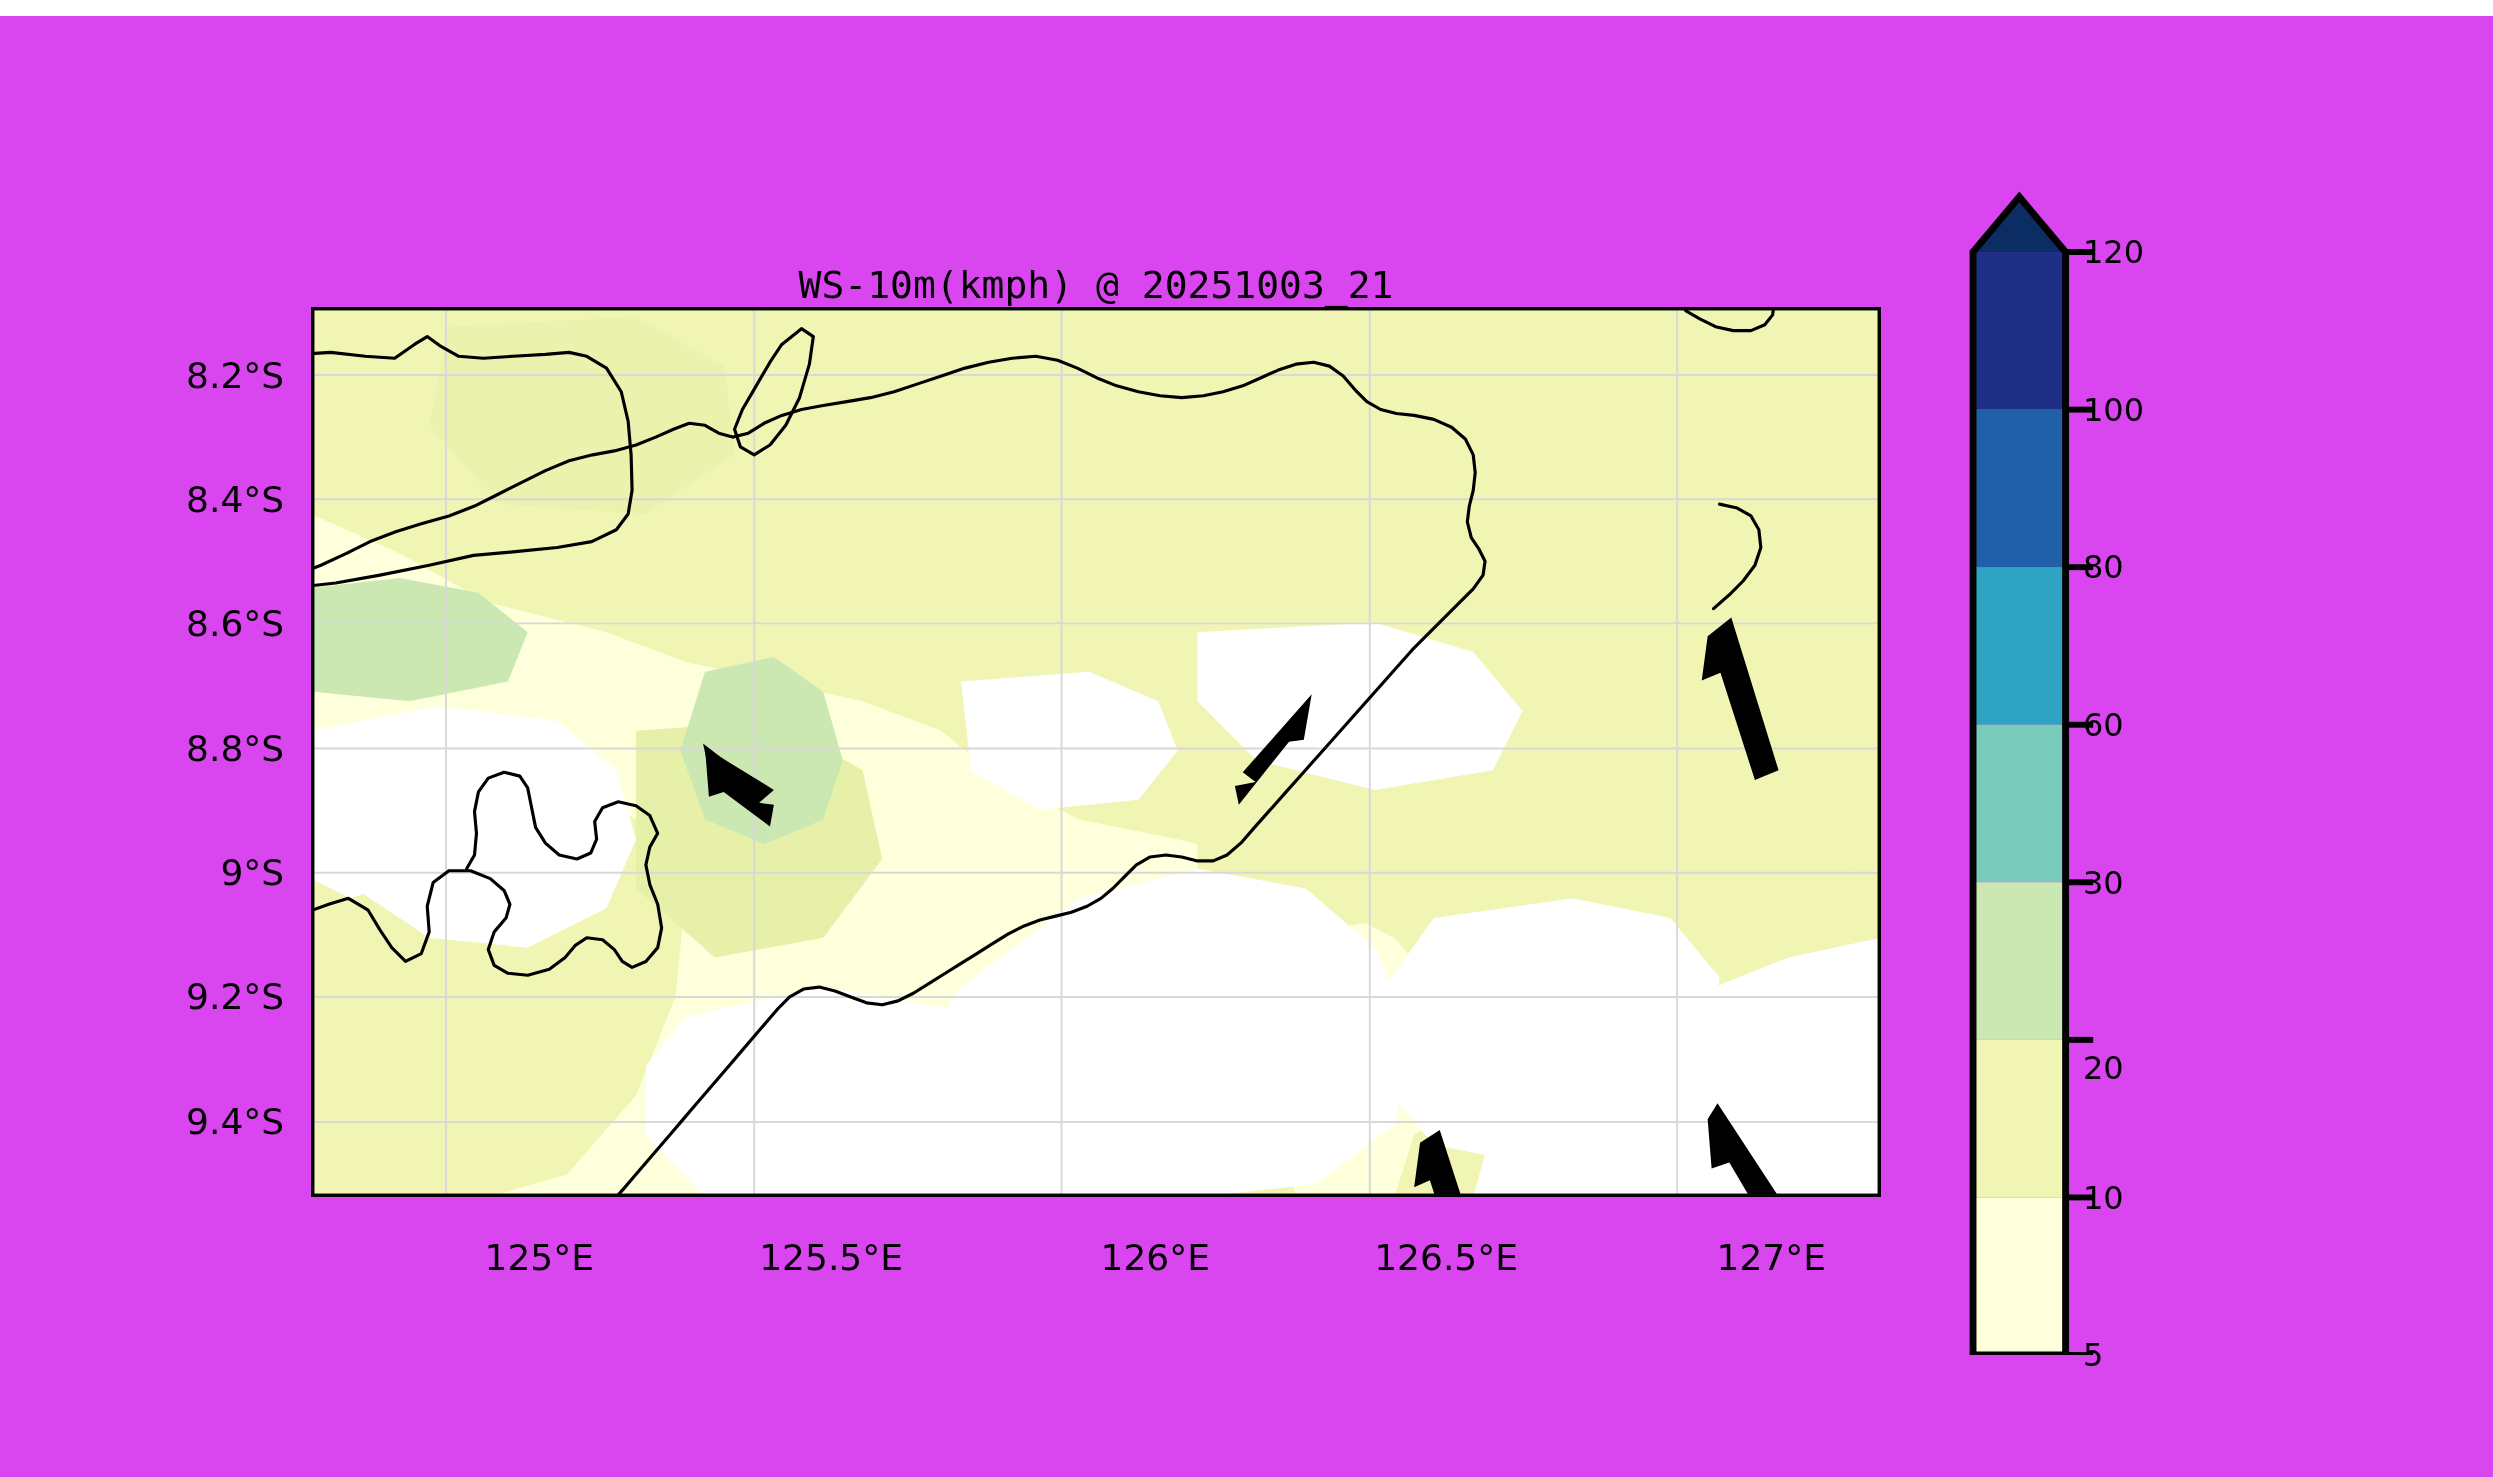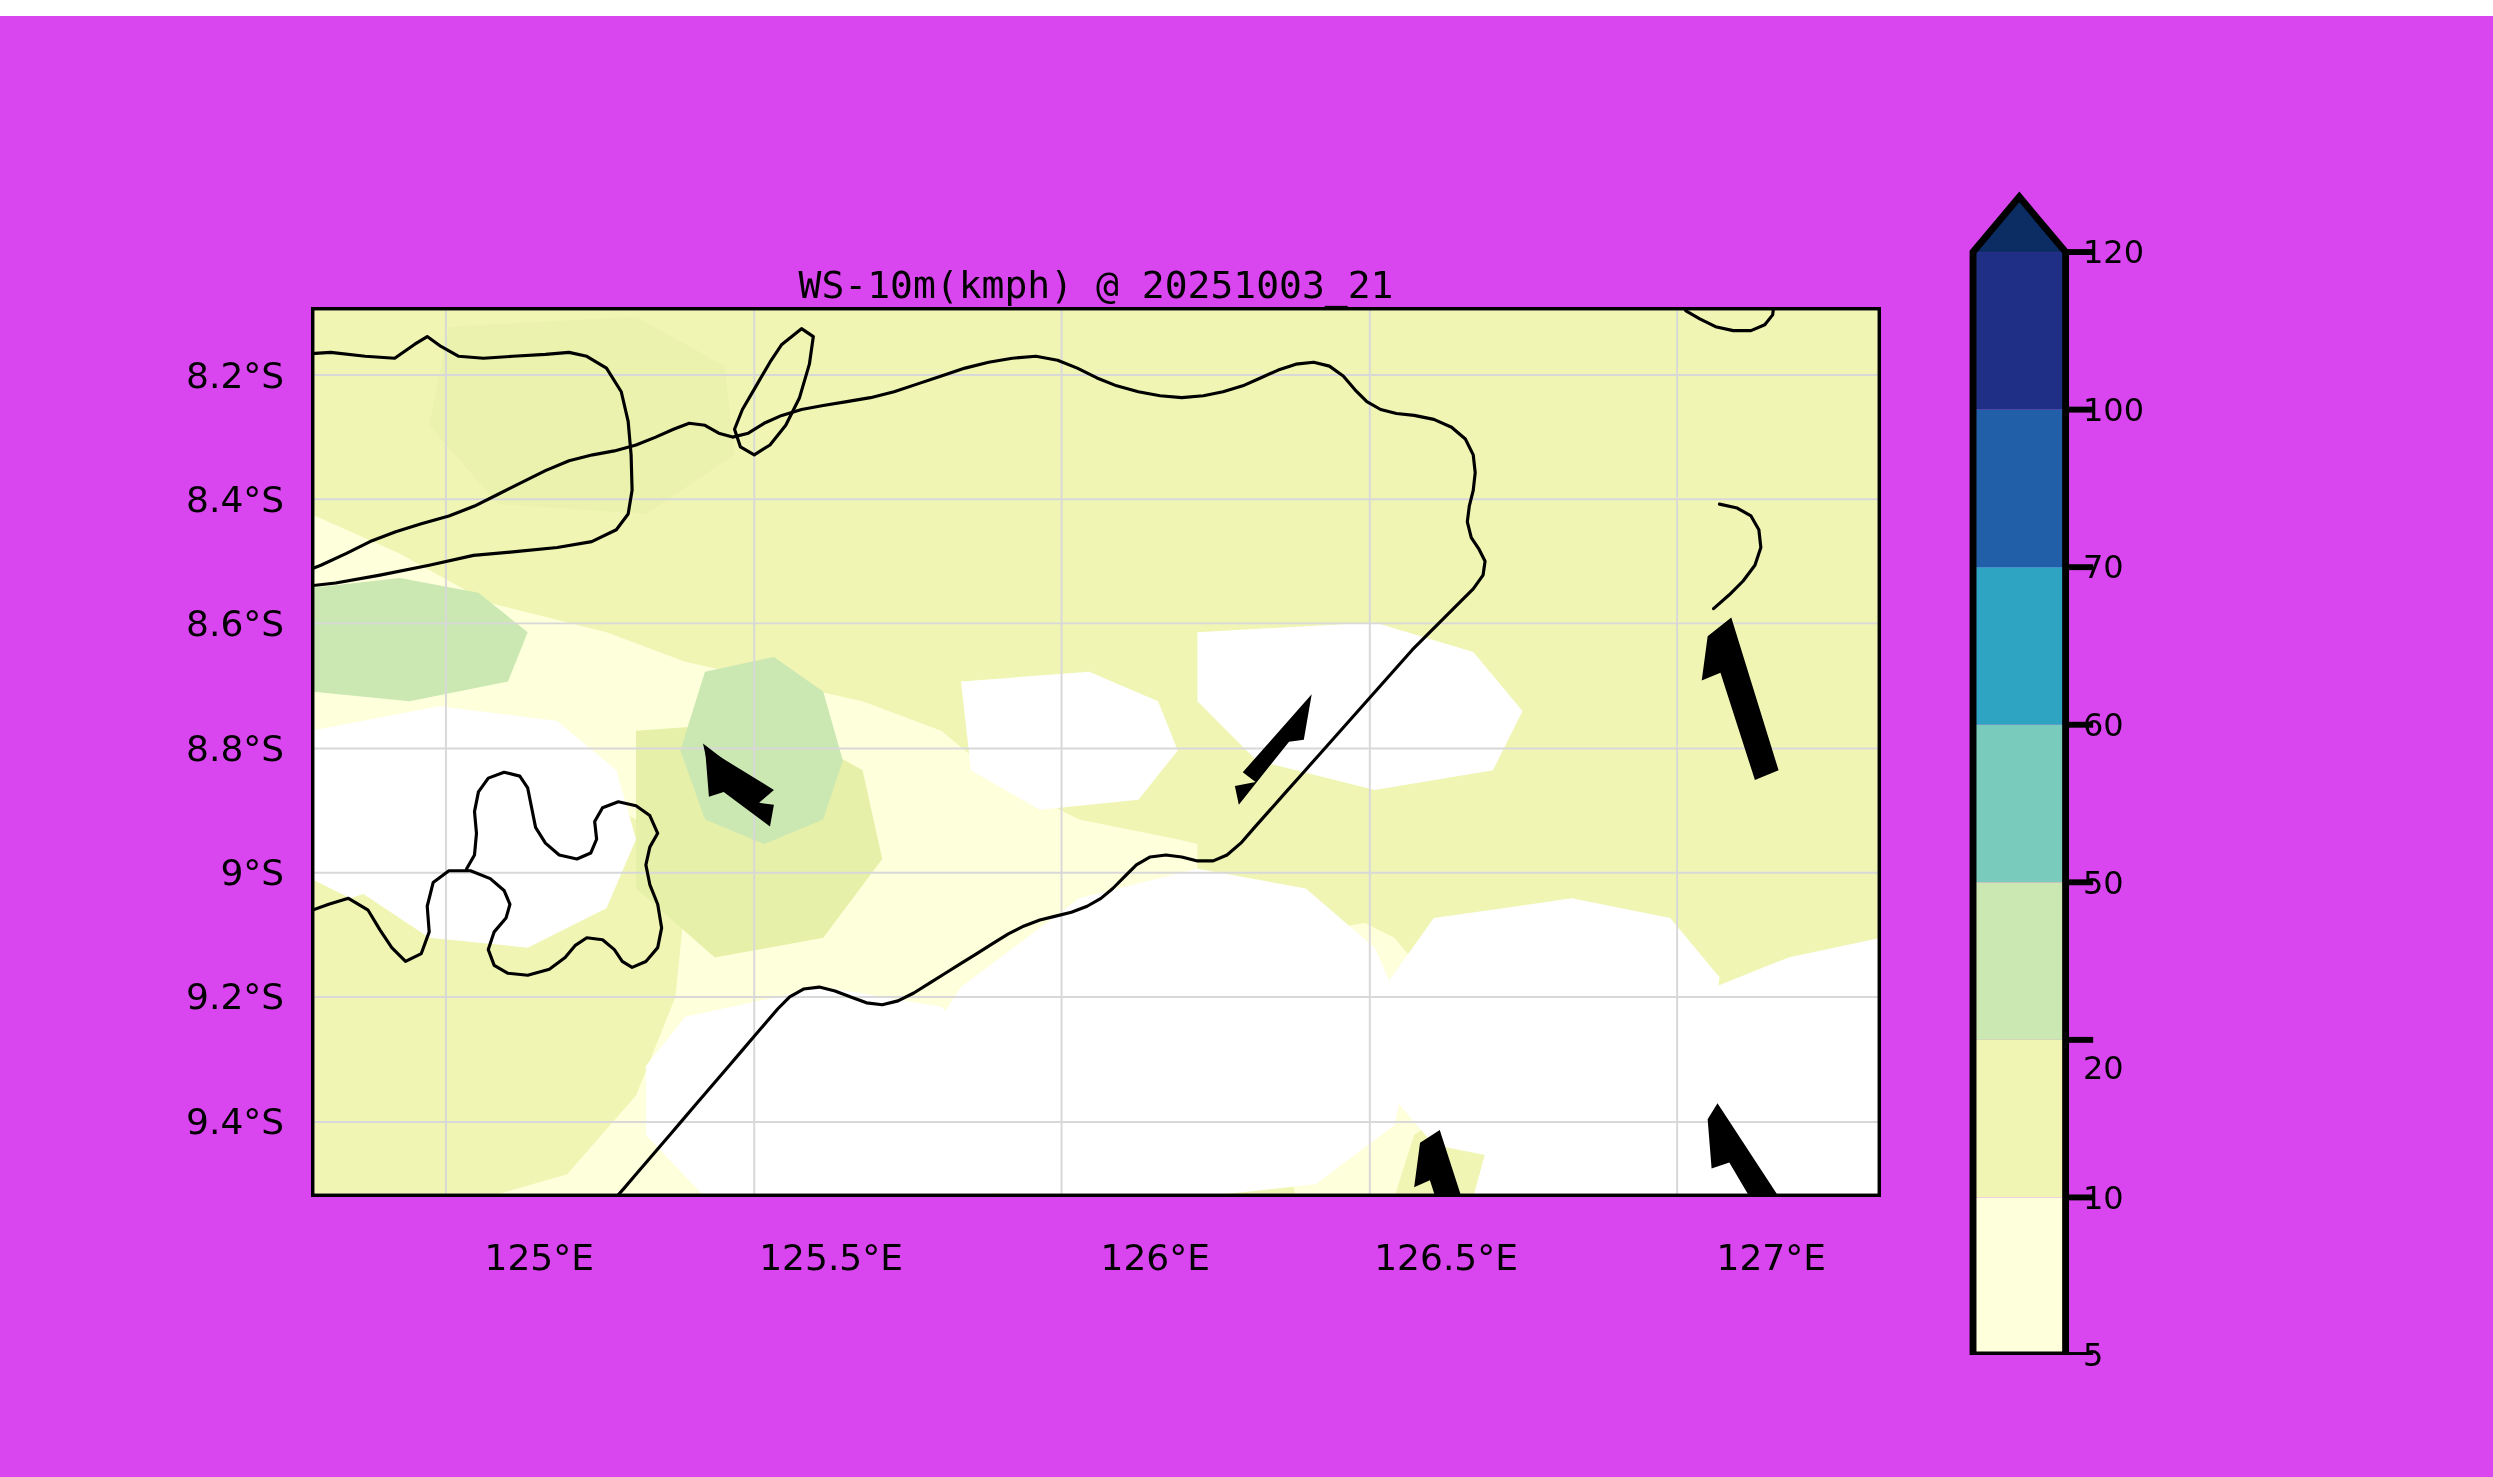--- a/index.html
+++ b/index.html
@@ -270,22 +270,22 @@
         <line x1="102" y1="382" x2="130" y2="382"></line>
         <line x1="102" y1="542" x2="130" y2="542"></line>
         <line x1="102" y1="702" x2="130" y2="702"></line>
         <line x1="102" y1="862" x2="130" y2="862"></line>
         <line x1="102" y1="1022" x2="130" y2="1022"></line>
         <line x1="102" y1="1182" x2="130" y2="1182"></line>
       </g>
     </svg>
     <div class="cb-label" style="top:61px;">120</div>
     <div class="cb-label" style="top:219px;">100</div>
-    <div class="cb-label" style="top:376px;">70</div>
+    <div class="cb-label" style="top:376px;">80</div>
     <div class="cb-label" style="top:534px;">60</div>
-    <div class="cb-label" style="top:692px;">50</div>
+    <div class="cb-label" style="top:692px;">30</div>
     <div class="cb-label" style="top:849px;margin-top:28px;">20</div>
     <div class="cb-label" style="top:1007px;">10</div>
     <div class="cb-label" style="top:1164px;">5</div>
   </div>
 
 </div>
 
 
 </body></html>

